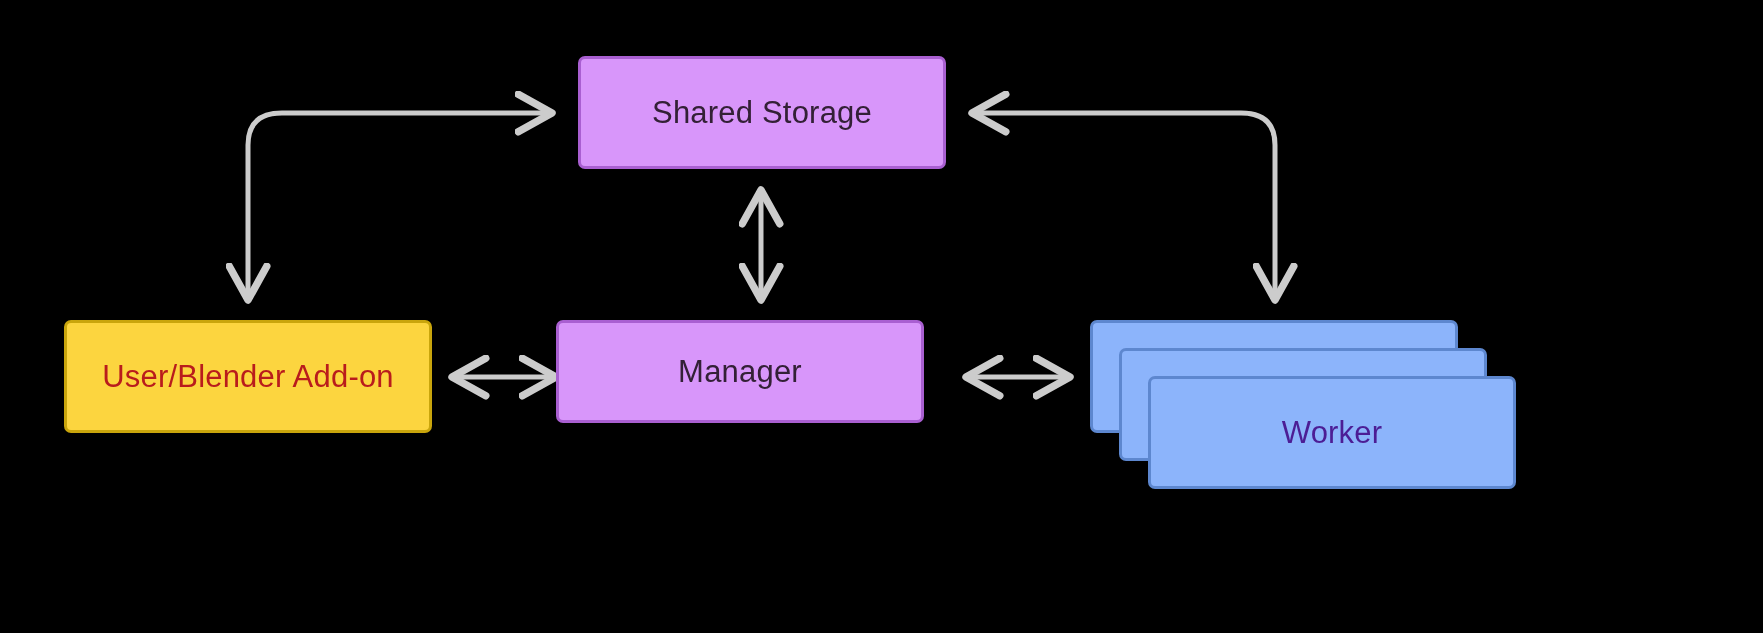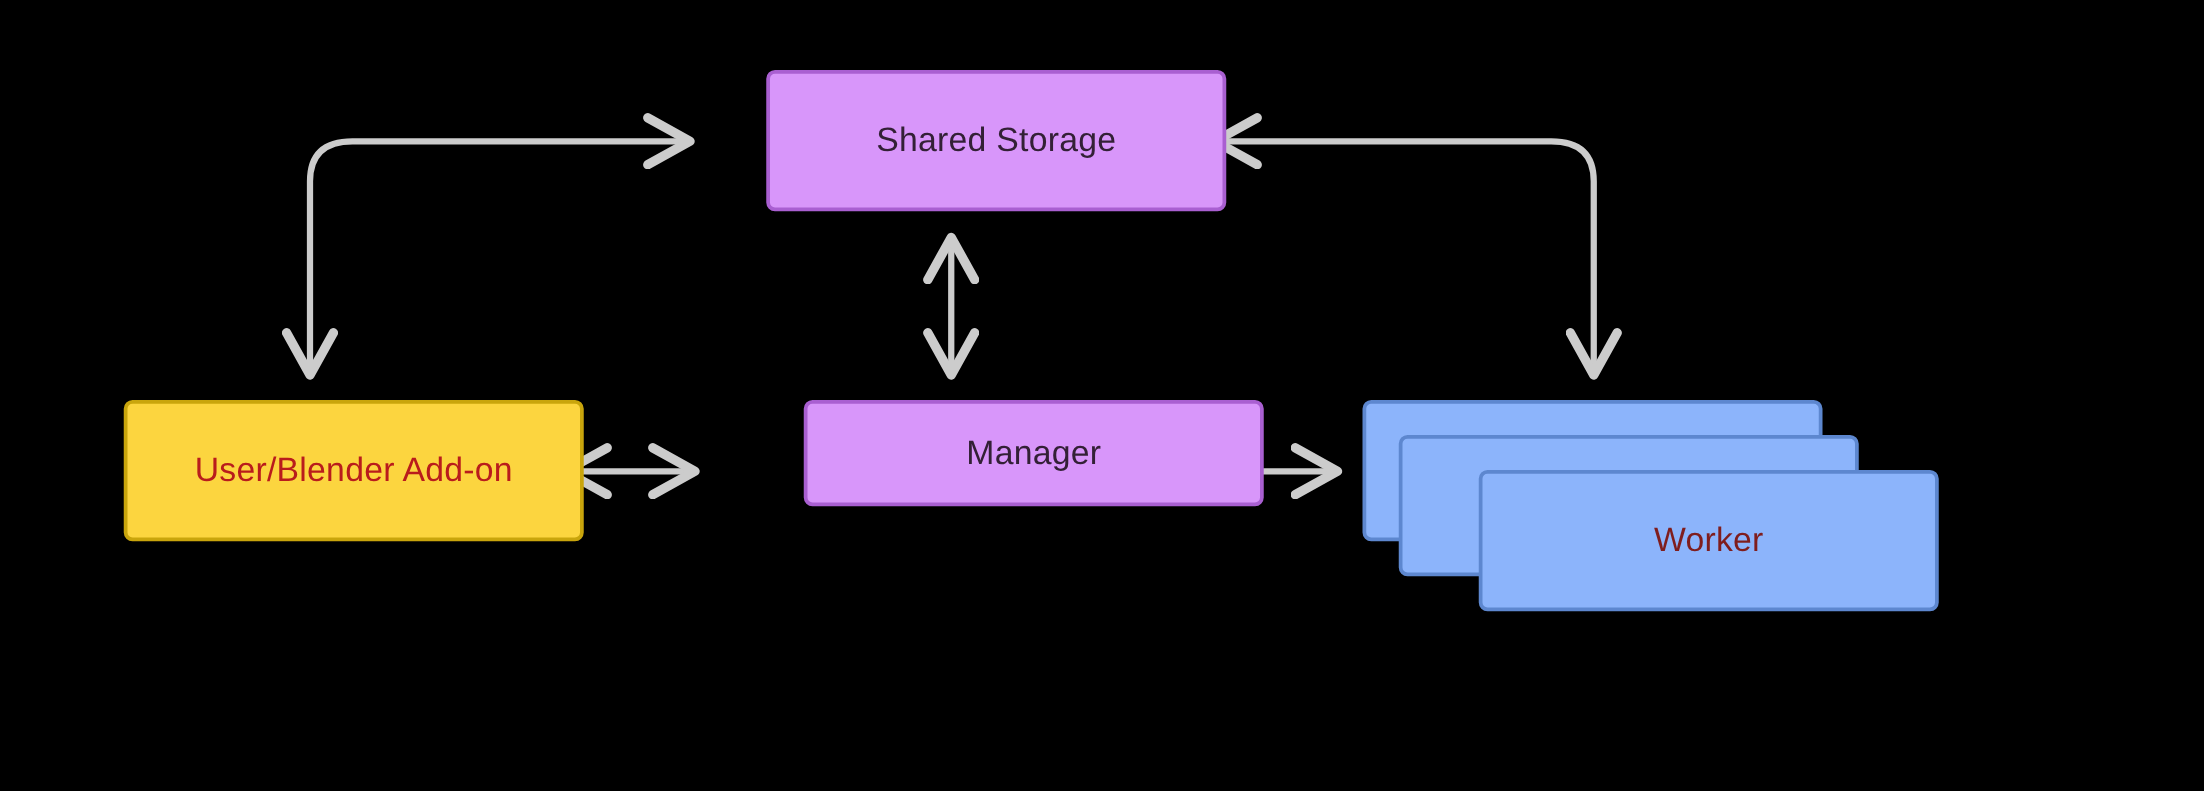--- a/index.html
+++ b/index.html
@@ -17,42 +17,41 @@
     background: #000000;
     overflow: hidden;
   }
   .node {
     position: absolute;
     box-sizing: border-box;
     display: flex;
     align-items: center;
     justify-content: center;
     border-radius: 7px;
-    font-size: 27px;
+    font-size: 31px;
     line-height: 1.2;
     letter-spacing: 0.2px;
     text-align: left;
     color: #333333;
     user-select: none;
-    margin-left: 35px;
   }
   .node-purple {
     background: #d896fa;
     border: 3px solid #a95fd1;
     color: #332036;
   }
   .node-yellow {
     background: #fcd53f;
     border: 3px solid #c9a50c;
     color: #b91c1c;
   }
   .node-blue {
     background: #8cb4fb;
     border: 3px solid #5d87cf;
-    color: #7f1d1d;
+    color: #4c1d95;
   }
   .stack-card {
     position: absolute;
     box-sizing: border-box;
     border-radius: 7px;
   }
   .edge-layer {
     position: absolute;
     left: 0;
     top: 0;
@@ -98,21 +97,21 @@
   </svg>
 
   <div class="node node-purple" style="left:578px; top:56px; width:368px; height:113px;">
     <span class="node-label">Shared Storage</span>
   </div>
 
   <div class="node node-yellow" style="left:64px; top:320px; width:368px; height:113px;">
     <span class="node-label">User/Blender Add-on</span>
   </div>
 
-  <div class="node node-purple" style="left:608px; top:320px; width:368px; height:85px;">
+  <div class="node node-purple" style="left:556px; top:320px; width:368px; height:103px;">
     <span class="node-label">Manager</span>
   </div>
 
   <div>
     <div class="stack-card node-blue" style="left:1090px; top:320px; width:368px; height:113px;"></div>
     <div class="stack-card node-blue" style="left:1119px; top:348px; width:368px; height:113px;"></div>
     <div class="node node-blue" style="left:1148px; top:376px; width:368px; height:113px;">
       <span class="node-label">Worker</span>
     </div>
   </div>

